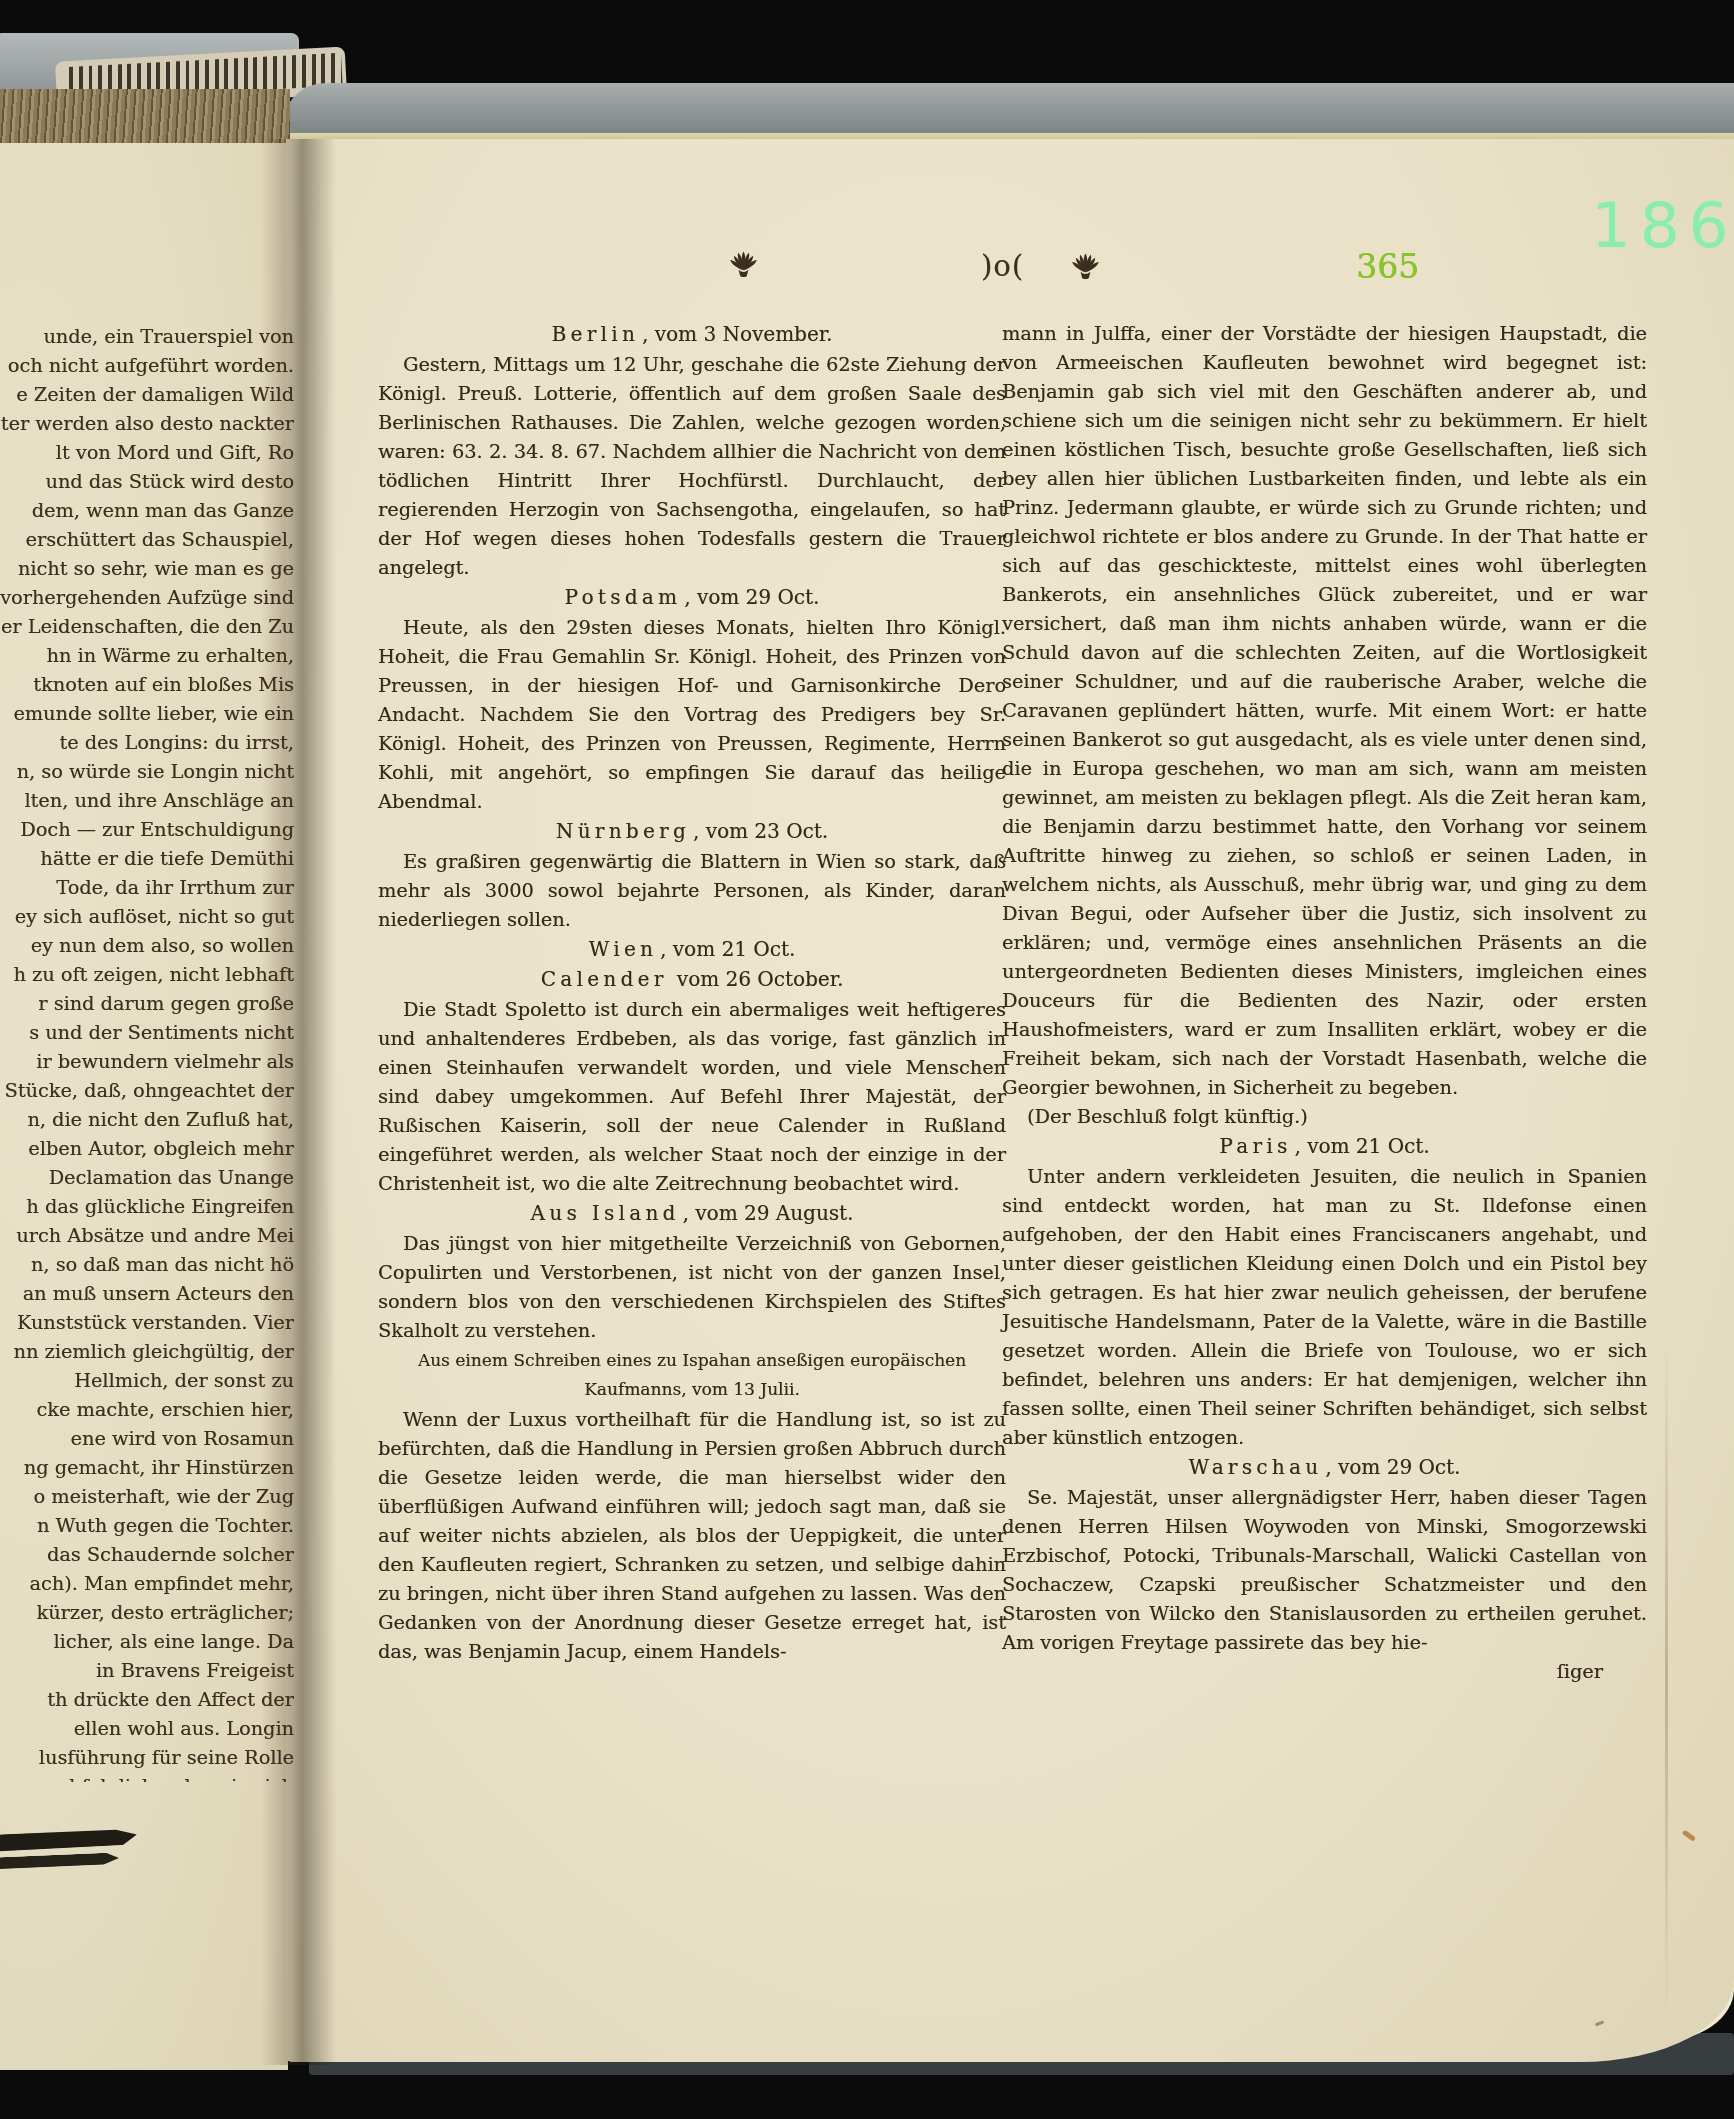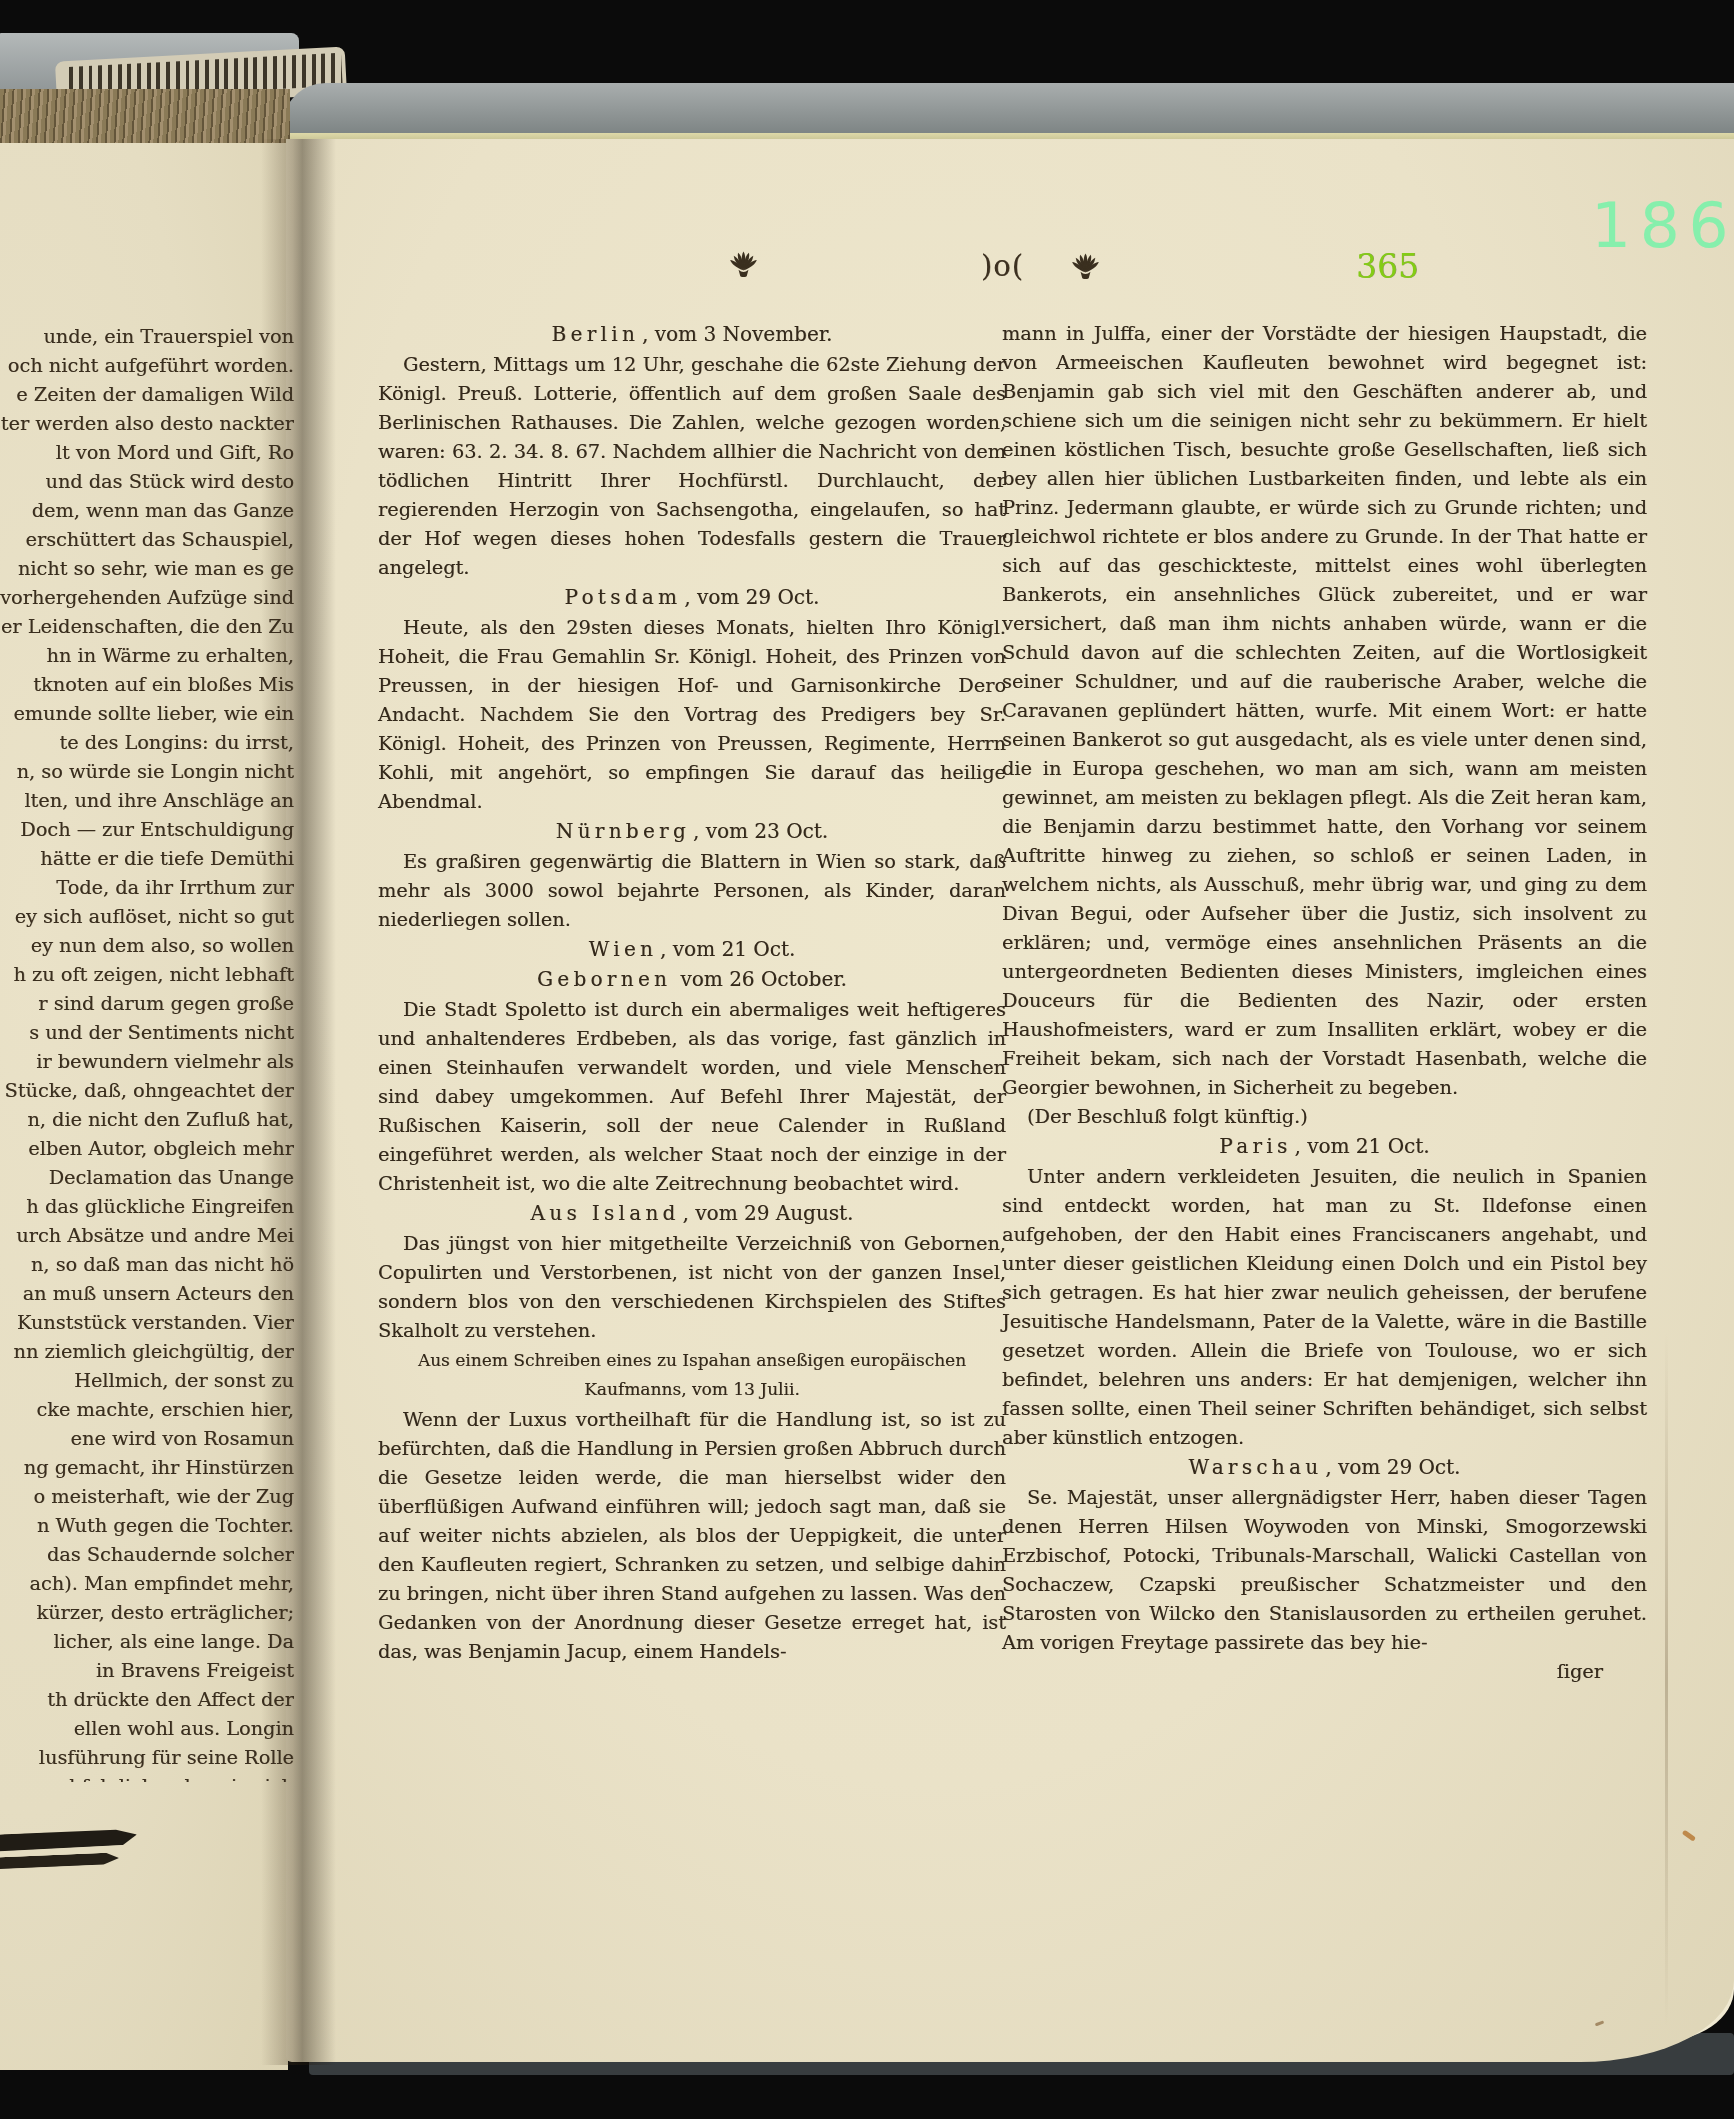--- a/index.html
+++ b/index.html
@@ -313,21 +313,21 @@
     </div>
 
   <div class="abs col col-left">
     <div class="head"><span class="city">Berlin</span><span>, vom 3 November.</span></div>
     <p>Gestern, Mittags um 12 Uhr, geschahe die 62ste Ziehung der Königl. Preuß. Lotterie, öffentlich auf dem großen Saale des Berlinischen Rathauses. Die Zahlen, welche gezogen worden, waren: 63. 2. 34. 8. 67. Nachdem allhier die Nachricht von dem tödlichen Hintritt Ihrer Hochfürstl. Durchlaucht, der regierenden Herzogin von Sachsengotha, eingelaufen, so hat der Hof wegen dieses hohen Todesfalls gestern die Trauer angelegt.</p>
     <div class="head"><span class="city">Potsdam</span><span>, vom 29 Oct.</span></div>
     <p>Heute, als den 29sten dieses Monats, hielten Ihro Königl. Hoheit, die Frau Gemahlin Sr. Königl. Hoheit, des Prinzen von Preussen, in der hiesigen Hof- und Garnisonkirche Dero Andacht. Nachdem Sie den Vortrag des Predigers bey Sr. Königl. Hoheit, des Prinzen von Preussen, Regimente, Herrn Kohli, mit angehört, so empfingen Sie darauf das heilige Abendmal.</p>
     <div class="head"><span class="city">Nürnberg</span><span>, vom 23 Oct.</span></div>
     <p>Es graßiren gegenwärtig die Blattern in Wien so stark, daß mehr als 3000 sowol bejahrte Personen, als Kinder, daran niederliegen sollen.</p>
     <div class="head"><span class="city">Wien</span><span>, vom 21 Oct.</span></div>
-    <div class="head"><span class="city">Gebornen</span><span> vom 26 October.</span></div>
+    <div class="head"><span class="city">Calender</span><span> vom 26 October.</span></div>
     <p>Die Stadt Spoletto ist durch ein abermaliges weit heftigeres und anhaltenderes Erdbeben, als das vorige, fast gänzlich in einen Steinhaufen verwandelt worden, und viele Menschen sind dabey umgekommen. Auf Befehl Ihrer Majestät, der Rußischen Kaiserin, soll der neue Calender in Rußland eingeführet werden, als welcher Staat noch der einzige in der Christenheit ist, wo die alte Zeitrechnung beobachtet wird.</p>
     <div class="head"><span class="city">Aus Island</span><span>, vom 29 August.</span></div>
     <p>Das jüngst von hier mitgetheilte Verzeichniß von Gebornen, Copulirten und Verstorbenen, ist nicht von der ganzen Insel, sondern blos von den verschiedenen Kirchspielen des Stiftes Skalholt zu verstehen.</p>
     <div class="head2">Aus einem Schreiben eines zu Ispahan anseßigen europäischen Kaufmanns, vom 13 Julii.</div>
     <p>Wenn der Luxus vortheilhaft für die Handlung ist, so ist zu befürchten, daß die Handlung in Persien großen Abbruch durch die Gesetze leiden werde, die man hierselbst wider den überflüßigen Aufwand einführen will; jedoch sagt man, daß sie auf weiter nichts abzielen, als blos der Ueppigkeit, die unter den Kaufleuten regiert, Schranken zu setzen, und selbige dahin zu bringen, nicht über ihren Stand aufgehen zu lassen. Was den Gedanken von der Anordnung dieser Gesetze erreget hat, ist das, was Benjamin Jacup, einem Handels-</p>
   </div>
 
   <div class="abs col col-right">
     <p class="noindent">mann in Julffa, einer der Vorstädte der hiesigen Haupstadt, die von Armeeischen Kaufleuten bewohnet wird begegnet ist: Benjamin gab sich viel mit den Geschäften anderer ab, und schiene sich um die seinigen nicht sehr zu bekümmern. Er hielt einen köstlichen Tisch, besuchte große Gesellschaften, ließ sich bey allen hier üblichen Lustbarkeiten finden, und lebte als ein Prinz. Jedermann glaubte, er würde sich zu Grunde richten; und gleichwol richtete er blos andere zu Grunde. In der That hatte er sich auf das geschickteste, mittelst eines wohl überlegten Bankerots, ein ansehnliches Glück zubereitet, und er war versichert, daß man ihm nichts anhaben würde, wann er die Schuld davon auf die schlechten Zeiten, auf die Wortlosigkeit seiner Schuldner, und auf die rauberische Araber, welche die Caravanen geplündert hätten, wurfe. Mit einem Wort: er hatte seinen Bankerot so gut ausgedacht, als es viele unter denen sind, die in Europa geschehen, wo man am sich, wann am meisten gewinnet, am meisten zu beklagen pflegt. Als die Zeit heran kam, die Benjamin darzu bestimmet hatte, den Vorhang vor seinem Auftritte hinweg zu ziehen, so schloß er seinen Laden, in welchem nichts, als Ausschuß, mehr übrig war, und ging zu dem Divan Begui, oder Aufseher über die Justiz, sich insolvent zu erklären; und, vermöge eines ansehnlichen Präsents an die untergeordneten Bedienten dieses Ministers, imgleichen eines Douceurs für die Bedienten des Nazir, oder ersten Haushofmeisters, ward er zum Insalliten erklärt, wobey er die Freiheit bekam, sich nach der Vorstadt Hasenbath, welche die Georgier bewohnen, in Sicherheit zu begeben.</p>
     <p class="note">(Der Beschluß folgt künftig.)</p>

